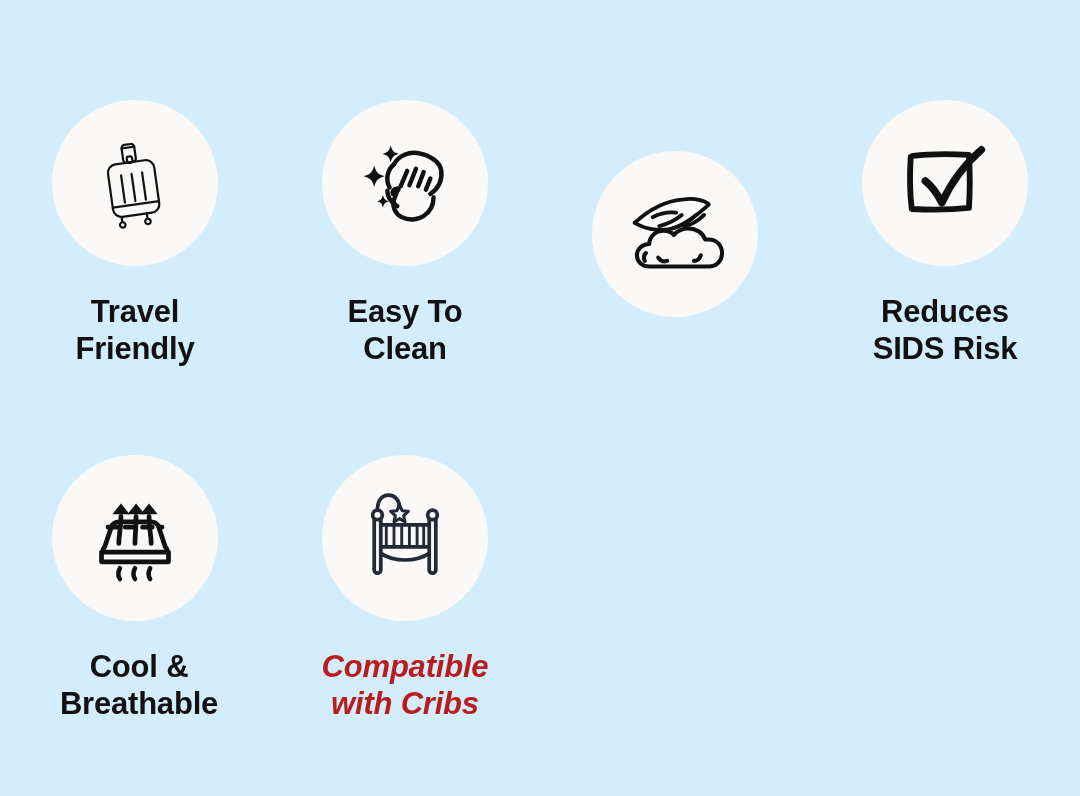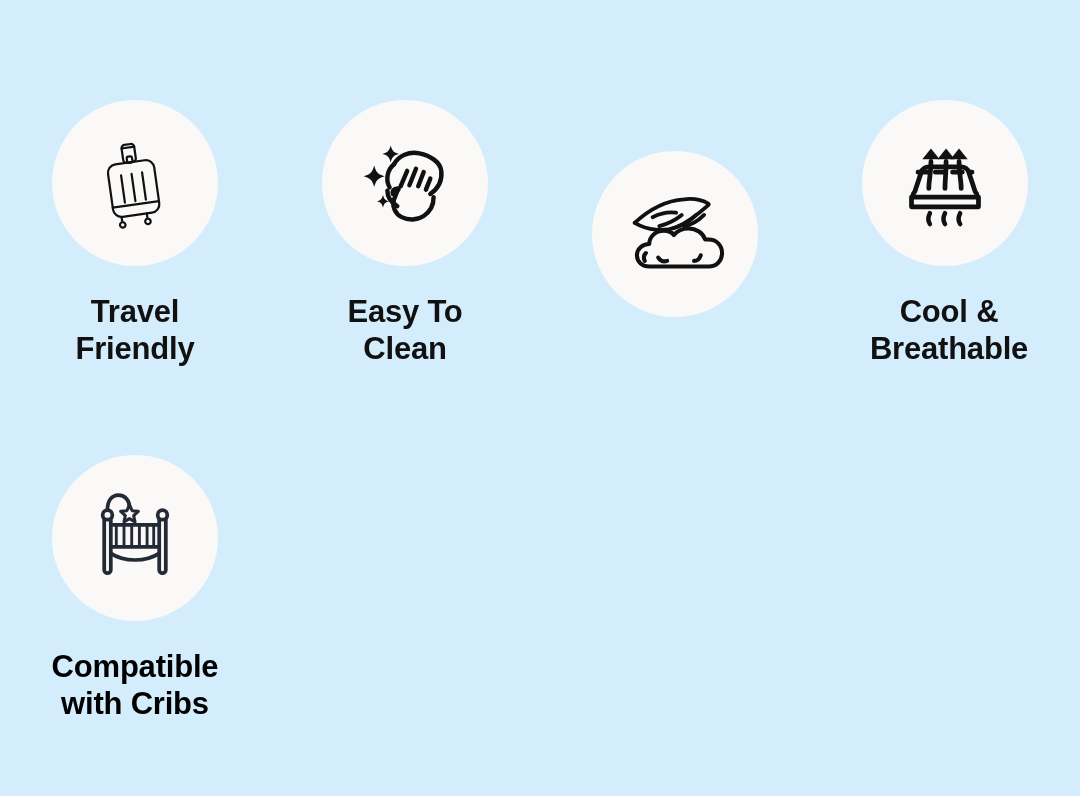--- a/index.html
+++ b/index.html
@@ -125,20 +125,32 @@
           <g stroke="#111" stroke-width="3.6" stroke-linecap="round" stroke-linejoin="round">
             <path d="M27 79 c-6 0-11-4-11-10 c0-6 5-10 11-10 c0-7 6-12 13-12 c4 0 7 1 9 4 c3-4 8-6 13-6 c7 0 13 4 15 10 c1 0 2 0 3 0 c7 0 12 5 12 12 c0 7-5 12-12 12 z"></path>
             <path d="M24 67 c-2 2-2 5-1 7"></path>
             <path d="M43 74 c-3 1-6 0-8-3"></path>
             <path d="M67 74 c3 0 5-2 6-5"></path>
           </g>
         </svg>
       </div>
     </div>
 
+    <div class="cell">
+      <div class="badge" style="background: rgb(250, 249, 247);">
+        <svg width="104" height="104" viewBox="0 0 100 100" fill="none">
+          <g stroke="#111" stroke-linecap="round" stroke-linejoin="round" fill="none">
+            <path d="M19 24 c16-2 36-2 54-1 c1 16 1 36 0 51 c-18 2-37 2-55 1 c-2-17-2-34-1-50" stroke-width="5.6"></path>
+            <path d="M31 48 c6 5 12 13 16 21 c9-20 22-37 38-51" stroke-width="7.2"></path>
+          </g>
+        </svg>
+      </div>
+      <div class="caption" style="color: rgb(17, 17, 17);">Reduces
+SIDS Risk</div>
+    </div>
 
 
     <div class="cell">
       <div class="badge" style="background: rgb(250, 249, 247);">
         <svg width="108" height="108" viewBox="0 0 100 100" fill="none">
           <g stroke="#111" stroke-width="4.4" stroke-linecap="round" stroke-linejoin="round">
             <path d="M20 63 c0-2 1-4 2-5 l6-18 c1-3 4-5 7-5 h30 c3 0 6 2 7 5 l6 18 c1 1 2 3 2 5"></path>
             <path d="M19 63 h62 v9 h-62 z"></path>
             <path d="M25 40 h50" stroke-dasharray="9 7"></path>
           </g>
@@ -176,18 +188,18 @@
             <path d="M28 58 h44"></path>
             <path d="M28 64 c12 8 32 8 44 0"></path>
             <path d="M25 24 c0-8 4-13 10-13 c6 0 10 5 10 11"></path>
           </g>
           <g stroke="#232a36" stroke-width="2.6" stroke-linecap="round">
             <path d="M33 38 v20 M40 38 v20 M47 38 v20 M54 38 v20 M61 38 v20 M67 38 v20"></path>
           </g>
           <path d="M45 20 l2.4 5.2 l5.6 0.6 l-4.2 3.9 l1.2 5.6 l-5-2.9 l-5 2.9 l1.2-5.6 l-4.2-3.9 l5.6-0.6 z" stroke="#232a36" stroke-width="2.8" stroke-linejoin="round" fill="none"></path>
         </svg>
       </div>
-      <div class="caption" style="color: #000000;">Compatible
+      <div class="caption" style="color: #b91c1c; font-style: italic;">Compatible
 with Cribs</div>
     </div>
 
   </div>
 </div>
 
 </body></html>

